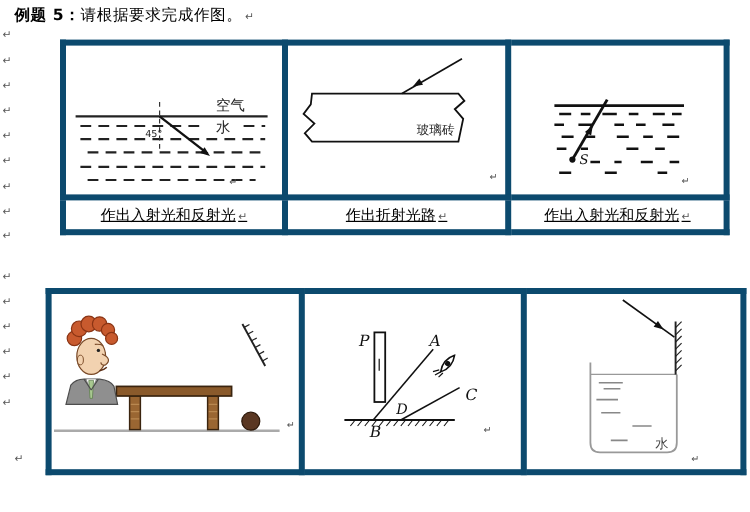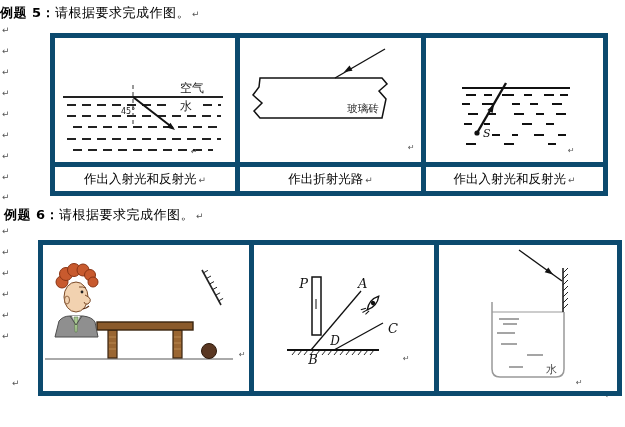--- a/index.html
+++ b/index.html
@@ -5,31 +5,31 @@
   html,body{margin:0;padding:0;background:#fff;}
   #page{position:relative;width:625px;height:427px;background:#ffffff;overflow:hidden;
         font-family:"DejaVu Sans","Liberation Sans",sans-serif;color:#000;}
   .title{position:absolute;font-size:13px;white-space:nowrap;letter-spacing:0.5px;}
   .title b{font-weight:bold;}
   .pmark{position:absolute;font-size:9px;color:#555;line-height:1;}
   .pmark-inline{font-size:9px;color:#555;margin-left:2px;}
   table.fig{position:absolute;border-collapse:collapse;background:#fff;}
   table.fig td{border:5px solid #0c4a6e;padding:0;}
   td.imgcell{vertical-align:top;}
-  td.caption{text-align:center;font-size:12.5px;height:24px;vertical-align:middle;}
+  td.caption{text-align:center;font-size:12.5px;height:24px;vertical-align:middle;text-decoration:underline;}
   svg{display:block;}
   text{font-family:"DejaVu Sans","Liberation Sans",sans-serif;}
   .serif-lbl{font-family:"DejaVu Serif","Liberation Serif",serif;font-style:italic;}
 </style>
 </head>
 <body>
 
 <div id="page">
 
-  <div class="title" style="left:0;top:4px"><b>例题 5：</b><span>请根据要求完成作图。</span><span class="pmark-inline">↵</span></div>
+  <div class="title" style="left:12px;top:4px"><b>例题 5：</b><span>请根据要求完成作图。</span><span class="pmark-inline">↵</span></div>
 
   <span class="pmark" style="left:2px;top:26px">↵</span>
   <span class="pmark" style="left:2px;top:47px">↵</span>
   <span class="pmark" style="left:2px;top:68px">↵</span>
   <span class="pmark" style="left:2px;top:89px">↵</span>
   <span class="pmark" style="left:2px;top:110px">↵</span>
   <span class="pmark" style="left:2px;top:131px">↵</span>
   <span class="pmark" style="left:2px;top:152px">↵</span>
   <span class="pmark" style="left:2px;top:173px">↵</span>
   <span class="pmark" style="left:2px;top:193px">↵</span>
@@ -86,21 +86,20 @@
       </td>
     </tr>
     <tr>
       <td class="caption"><span>作出入射光和反射光</span><span class="pmark-inline">↵</span></td>
       <td class="caption"><span>作出折射光路</span><span class="pmark-inline">↵</span></td>
       <td class="caption"><span>作出入射光和反射光</span><span class="pmark-inline">↵</span></td>
     </tr>
   </tbody>
     </table>
 
-  <div class="title" style="left:4px;top:206px"><b>例题 6：</b><span>请根据要求完成作图。</span><span class="pmark-inline">↵</span></div>
 
   <span class="pmark" style="left:2px;top:227px">↵</span>
   <span class="pmark" style="left:2px;top:248px">↵</span>
   <span class="pmark" style="left:2px;top:269px">↵</span>
   <span class="pmark" style="left:2px;top:290px">↵</span>
   <span class="pmark" style="left:2px;top:311px">↵</span>
   <span class="pmark" style="left:2px;top:332px">↵</span>
   <span class="pmark" style="left:12px;top:379px">↵</span>
 
   <span class="pmark" style="left:605px;top:244px">↵</span>

